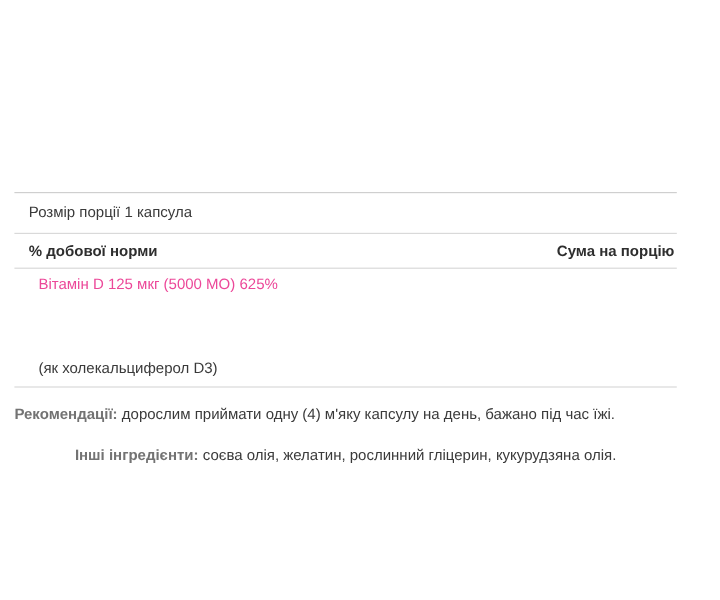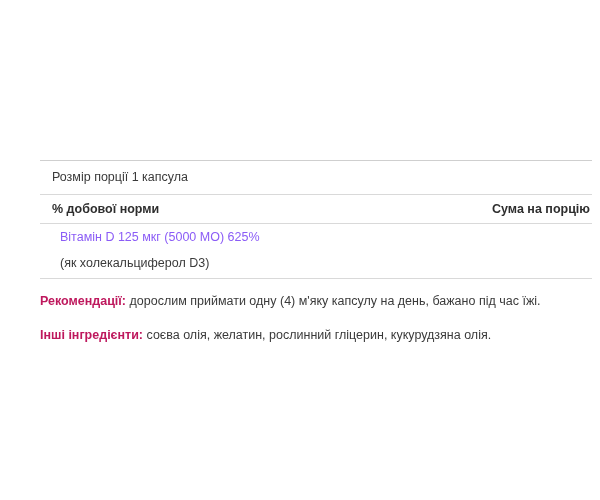--- a/index.html
+++ b/index.html
@@ -10,21 +10,21 @@
     width: 600px;
     height: 500px;
     background: #ffffff;
     font-family: "Liberation Sans", sans-serif;
     color: #333333;
     overflow: hidden;
   }
 
   .panel {
     position: absolute;
-    left: 40px;
+    left: 12px;
     top: 160px;
     width: 552px;
   }
 
   .rule {
     height: 1px;
     background: #d9d9d9;
     width: 100%;
   }
   .rule.top { background: #cfcfcf; }
@@ -42,40 +42,42 @@
     align-items: baseline;
     padding: 7px 2px 7px 12px;
     font-size: 12.5px;
     font-weight: bold;
     color: #2e2e2e;
   }
 
   .nutrient-row {
     padding: 6px 0 6px 20px;
     font-size: 12.5px;
-    color: #8b5cf6;
+    color: #ec4899;
   }
   .nutrient-sub {
     padding: 6px 0 8px 20px;
     font-size: 12.5px;
     color: #3a3a3a;
+    margin-top: 44px;
   }
 
   .note {
     padding: 13px 0 0 0;
     font-size: 12.5px;
     color: #3a3a3a;
     line-height: 1.45;
   }
   .note .lead {
     font-weight: bold;
-    color: #be185d;
+    color: #737373;
   }
   .note.second {
     padding-top: 16px;
+    text-align: center;
   }
 </style>
 </head>
 <body>
 
 <div class="panel">
 
   <div class="rule top"></div>
 
   <div class="serving-size">Розмір порції 1 капсула</div>

